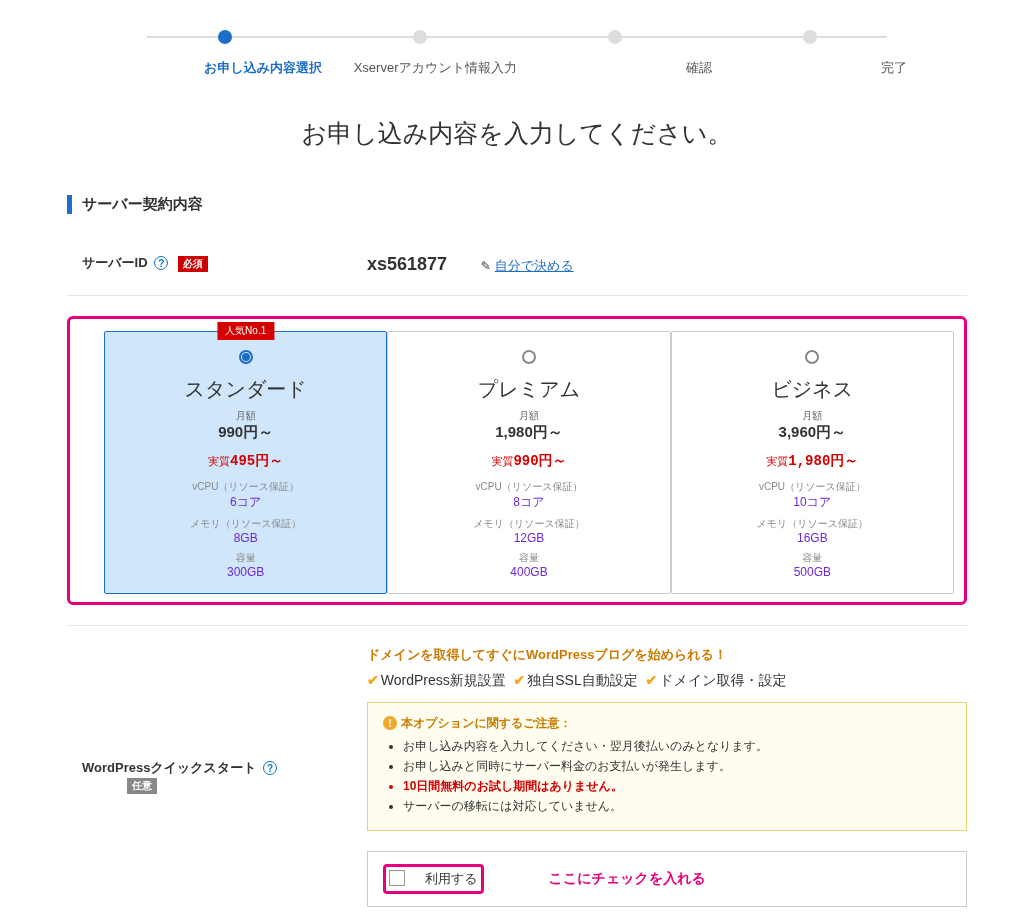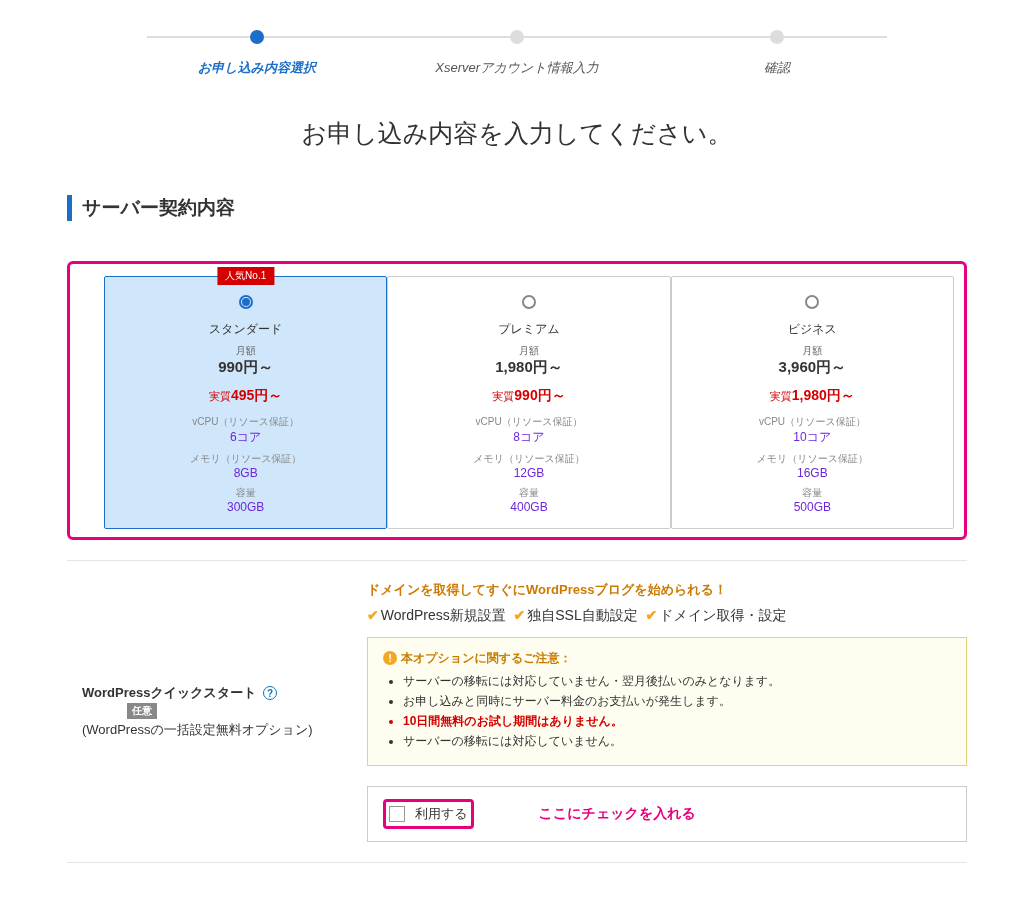--- a/index.html
+++ b/index.html
@@ -1,29 +1,29 @@
 <!DOCTYPE html>
 <html><head>
 <meta charset="utf-8">
 <style>
 * { box-sizing: border-box; margin: 0; padding: 0; }
 body { font-family: "Hiragino Kaku Gothic ProN", Meiryo, sans-serif; background: #fff; color: #333; font-size: 13px; }
 .container { width: 900px; margin: 0 auto; padding: 10px 0 30px; }
 
 .steps { display: flex; justify-content: space-between; align-items: flex-start; position: relative; margin: 20px 60px 40px; }
 .steps::before { content: ""; position: absolute; top: 6px; left: 20px; right: 20px; height: 2px; background: #ddd; z-index: 0; }
-.step { text-align: center; position: relative; z-index: 1; flex: 1; font-style: italic; }
+.step { text-align: right; position: relative; z-index: 1; flex: 1; }
 .step-dot { width: 14px; height: 14px; border-radius: 50%; background: #ddd; margin: 0 auto 15px; }
 .step.active .step-dot { background: #1d6ec9; }
 .step-label { font-size: 13px; color: #555; }
 .step.active .step-label { color: #1d6ec9; font-weight: bold; }
 
 .page-title { text-align: center; font-size: 25px; margin: 30px 0 45px; font-weight: normal; }
 
-.section-h { border-left: 5px solid #1d6ec9; padding-left: 10px; font-size: 19px; font-weight: bold; margin-bottom: 20px; }
+.section-h { border-left: 5px solid #1d6ec9; padding-left: 10px; font-size: 15px; font-weight: bold; margin-bottom: 20px; }
 
 .row { display: flex; border-bottom: 1px solid #e5e5e5; padding: 20px 0; align-items: flex-start; }
 .row-label { width: 300px; padding-left: 15px; padding-right: 15px; font-size: 13px; font-weight: bold; color: #333; }
 .sub-label { font-weight: normal; display: block; margin-top: 2px; }
 .row-value { flex: 1; }
 
 .help-icon { display: inline-block; width: 14px; height: 14px; border: 1px solid #0a75c2; color: #0a75c2; border-radius: 50%; font-size: 10px; text-align: center; line-height: 13px; margin-left: 3px; font-weight: bold; cursor: pointer; }
 .badge { display: inline-block; font-size: 10px; color: #fff; padding: 1px 5px; margin-left: 6px; }
 .badge-required { background: #c00; }
 .badge-optional { background: #888; margin-left: 45px; }
@@ -33,43 +33,43 @@
 .pencil-icon { margin-right: 4px; font-size: 12px; }
 
 .plans-wrap { position: relative; border: 3px solid #e6007e; border-radius: 6px; padding: 12px 10px 8px; }
 .plans { display: flex; gap: 0; padding-left: 24px; }
 .plan { flex: 1; border: 1px solid #ccc; border-radius: 2px; padding: 18px 8px 12px; text-align: center; position: relative; cursor: pointer; background: #fff; }
 .plan.selected { background: #cfe6fb; border-color: #1d6ec9; }
 .plan-badge { position: absolute; top: -10px; left: 50%; transform: translateX(-50%); background: #d40000; color: #fff; font-size: 10px; padding: 2px 8px; }
 .radio { width: 14px; height: 14px; border: 2px solid #888; border-radius: 50%; margin: 0 auto 12px; position: relative; }
 .plan.selected .radio { border-color: #1d6ec9; }
 .plan.selected .radio::after { content: ""; position: absolute; width: 8px; height: 8px; background: #1d6ec9; border-radius: 50%; top: 1px; left: 1px; }
-.plan-name { font-size: 12px; margin-bottom: 6px; }
+.plan-name { font-size: 20px; margin-bottom: 6px; }
 .plan-sub { font-size: 10px; color: #666; }
 .plan-price { font-size: 15px; font-weight: bold; margin-bottom: 10px; }
-.plan-actual { color: #d40000; font-size: 11px; margin-bottom: 10px; }
+.plan-actual { color: #d40000; font-size: 11px; margin-bottom: 10px; font-family: Liberation Mono, monospace; }
 .plan-actual strong { font-size: 14px; }
 .plan-spec-label { font-size: 10px; color: #888; margin-top: 6px; }
 .plan-spec-value { font-size: 12px; color: #6d28d9; margin-bottom: 2px; }
 
 .promo-line { color: #cc7a00; font-weight: bold; margin-bottom: 8px; font-size: 13px; }
 .feature-line { margin-bottom: 12px; font-size: 14px; }
 .check { color: #f5a623; font-weight: bold; margin-right: 2px; }
 
 .notice-box { border: 1px solid #e5d37a; background: #fffdf0; padding: 12px 15px; margin-bottom: 20px; font-size: 12px; }
 .notice-title { color: #c77e00; font-weight: bold; margin-bottom: 6px; }
 .warn-icon { display: inline-block; width: 14px; height: 14px; background: #f5a623; color: #fff; border-radius: 50%; text-align: center; line-height: 14px; font-size: 11px; margin-right: 4px; }
 .notice-box ul { padding-left: 20px; }
 .notice-box li { margin: 3px 0; }
 .red { color: #d40000; font-weight: bold; }
 
 .use-row { display: flex; align-items: center; }
 .use-box { border: 1px solid #ccc; padding: 12px 15px; display: flex; align-items: center; flex: 1; gap: 10px; }
 .highlight-frame { border: 3px solid #e6007e; border-radius: 4px; padding: 3px; margin-right: 15px; }
-.use-inner { display: flex; align-items: center; gap: 10px; }
+.use-inner { display: flex; gap: 20px; }
 .checkbox { width: 16px; height: 16px; border: 1px solid #999; background: #fff; cursor: pointer; }
 .annotation { color: #e6007e; font-weight: bold; font-size: 14px; margin-left: 40px; }
 </style>
 </head>
 <body>
 
 <div class="container">
 
   <div class="steps">
     <div class="step active">
@@ -77,26 +77,43 @@
       <div class="step-label">お申し込み内容選択</div>
     </div>
     <div class="step">
       <div class="step-dot"></div>
       <div class="step-label">Xserverアカウント情報入力</div>
     </div>
     <div class="step">
       <div class="step-dot"></div>
       <div class="step-label">確認</div>
     </div>
+    <div class="step">
+      <div class="step-dot"></div>
+      <div class="step-label">完了</div>
+    </div>
   </div>
 
   <h1 class="page-title">お申し込み内容を入力してください。</h1>
 
   <h2 class="section-h">サーバー契約内容</h2>
 
+  <div class="row">
+    <div class="row-label">
+      <span>サーバーID</span>
+      <span class="help-icon">?</span>
+      <span class="badge badge-required">必須</span>
+    </div>
+    <div class="row-value">
+      <span class="server-id">xs561877</span>
+      <span>
+        <span class="pencil-icon">✎</span><span class="link-alt">自分で決める</span>
+      </span>
+    </div>
+  </div>
 
   <div class="row" style="align-items:center;">
     <div class="row-value">
       <div class="plans-wrap">
         <div class="plans" id="plans-container">
             <div class="plan selected">
               <div class="plan-badge">人気No.1</div>
               <div class="radio"></div>
               <div class="plan-name">スタンダード</div>
               <div class="plan-sub">月額</div>
@@ -138,35 +155,34 @@
           </div>
       </div>
     </div>
   </div>
 
   <div class="row" style="align-items:center;">
     <div class="row-label">
       <span>WordPressクイックスタート</span>
       <span class="help-icon">?</span>
       <span class="badge badge-optional">任意</span>
-      <span class="sub-label">(WordPressの一括設定無料オプション)</span>
     </div>
     <div class="row-value">
       <div class="promo-line">ドメインを取得してすぐにWordPressブログを始められる！</div>
       <div class="feature-line">
         <span class="check">✔</span><span>WordPress新規設置</span>&nbsp;
         <span class="check">✔</span><span>独自SSL自動設定</span>&nbsp;
         <span class="check">✔</span><span>ドメイン取得・設定</span>
       </div>
       <div class="notice-box">
         <div class="notice-title">
           <span class="warn-icon">!</span><span>本オプションに関するご注意：</span>
         </div>
         <ul id="notice-list">
-            <li>サーバーの移転には対応していません・翌月後払いのみとなります。</li>
+            <li>お申し込み内容を入力してください・翌月後払いのみとなります。</li>
             <li>お申し込みと同時にサーバー料金のお支払いが発生します。</li>
             <li class="red">10日間無料のお試し期間はありません。</li>
             <li>サーバーの移転には対応していません。</li>
           </ul>
       </div>
       <div class="use-row">
         <div class="use-box">
           <div class="highlight-frame">
             <div class="use-inner">
               <div class="checkbox"></div>

